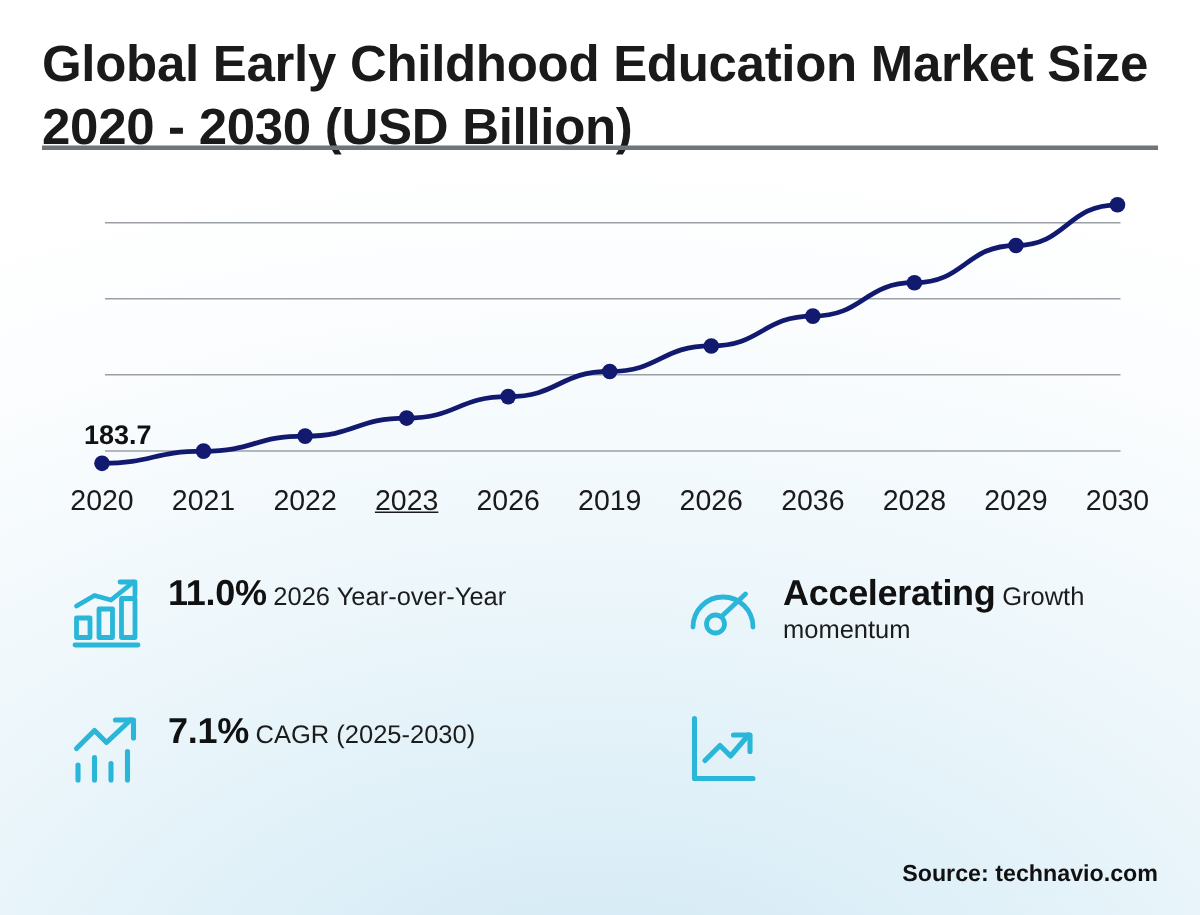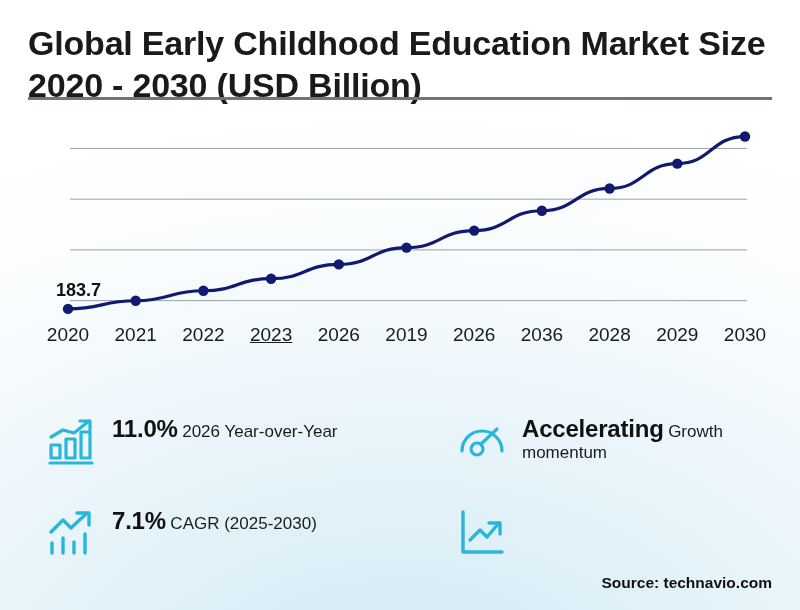--- a/index.html
+++ b/index.html
@@ -34,21 +34,21 @@
     font-size:19px; color:#1a1a1a; white-space:nowrap;
   }
   .point-label {
     position:absolute; font-size:18px; font-weight:bold; color:#111;
     white-space:nowrap;
   }
 
   
   .stats { position:absolute; left:0; top:382px; width:800px; height:180px; }
   .stat {
-    position:absolute; display:flex; align-items:flex-start; gap:14px;margin-top:33px;
+    position:absolute; display:flex; align-items:flex-start; gap:14px;
   }
   .stat .ico { flex:0 0 auto; width:52px; height:52px; display:block; }
   .stat .body { padding-top:1px; }
   .stat .value {
     font-size:24px; font-weight:bold; color:#111; line-height:1.12;
     letter-spacing:-0.2px; white-space:nowrap;
   }
   .stat .label {
     font-size:17px; color:#1c1c1c; line-height:1.22; margin-top:3px;
     white-space:pre-line;

